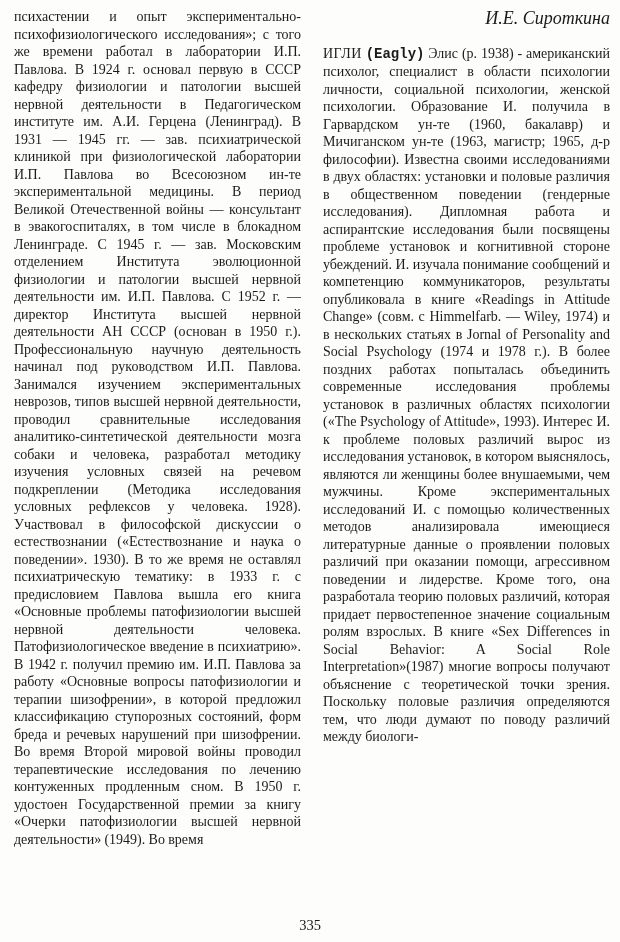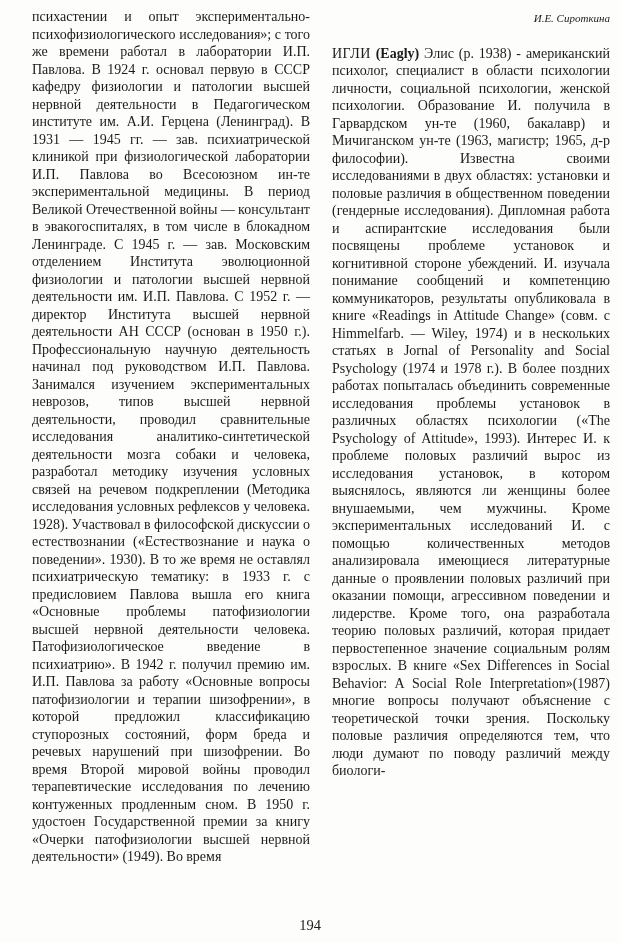--- a/index.html
+++ b/index.html
@@ -14,54 +14,55 @@
     margin: 0 auto;
     background: #fdfdfc;
     color: #1b1b1b;
     font-family: "Liberation Serif", "DejaVu Serif", serif;
     overflow: hidden;
     box-sizing: border-box;
   }
   .columns {
     display: flex;
     gap: 22px;
-    padding: 8px 10px 0 32px;
+    padding: 8px 10px 0 14px;
     height: 898px;
     overflow: hidden;
   }
   .col {
     width: 287px;
     overflow: hidden;
   }
   p.body-text {
     margin: 0;
     font-size: 14px;
     line-height: 17.5px;
     text-align: justify;
     text-justify: inter-word;
     hyphens: auto;
     -webkit-hyphens: auto;
     word-spacing: -0.2px;
   }
   p.signature {
     margin: 2px 0 0 0;
-    font-size: 11px;
+    font-size: 18px;
     line-height: 17.5px;
     text-align: right;
     font-style: italic;
   }
   p.entry {
     margin-top: 17px;
   }
   .headword {
     font-weight: normal;
     letter-spacing: 0.5px;
   }
   .headword-note {
     font-weight: bold;
+    font-family: Liberation Mono, monospace;
   }
   .page-number {
     position: absolute;
     left: 0;
     right: 0;
     bottom: 8px;
     text-align: center;
     font-size: 14.5px;
     line-height: 18px;
     color: #1b1b1b;
@@ -83,14 +84,14 @@
 
       <p class="body-text entry">
         <span class="headword">ИГЛИ</span>
         <span class="headword-note">(Eagly)</span>
         <span>Элис (р. 1938) - американский психолог, специалист в области психологии личности, социальной психологии, женской психологии. Образование И. получила в Гарвардском ун-те (1960, бакалавр) и Мичиганском ун-те (1963, магистр; 1965, д-р философии). Известна своими исследованиями в двух областях: установки и половые различия в общественном поведении (гендерные исследования). Дипломная работа и аспирантские исследования были посвящены проблеме установок и когнитивной стороне убеждений. И. изучала понимание сообщений и компетенцию коммуникаторов, результаты опубликовала в книге «Readings in Attitude Change» (совм. с Himmelfarb. — Wiley, 1974) и в нескольких статьях в Jornal of Personality and Social Psychology (1974 и 1978 г.). В более поздних работах попыталась объединить современные исследования проблемы установок в различных областях психологии («The Psychology of Attitude», 1993). Интерес И. к проблеме половых различий вырос из исследования установок, в котором выяснялось, являются ли женщины более внушаемыми, чем мужчины. Кроме экспериментальных исследований И. с помощью количественных методов анализировала имеющиеся литературные данные о проявлении половых различий при оказании помощи, агрессивном поведении и лидерстве. Кроме того, она разработала теорию половых различий, которая придает первостепенное значение социальным ролям взрослых. В книге «Sex Differences in Social Behavior: A Social Role Interpretation»(1987) многие вопросы получают объяснение с теоретической точки зрения. Поскольку половые различия определяются тем, что люди думают по поводу различий между биологи-</span>
       </p>
     </div>
 
   </div>
 
-  <div class="page-number">194</div>
+  <div class="page-number">335</div>
 </div>
 
 </body></html>

